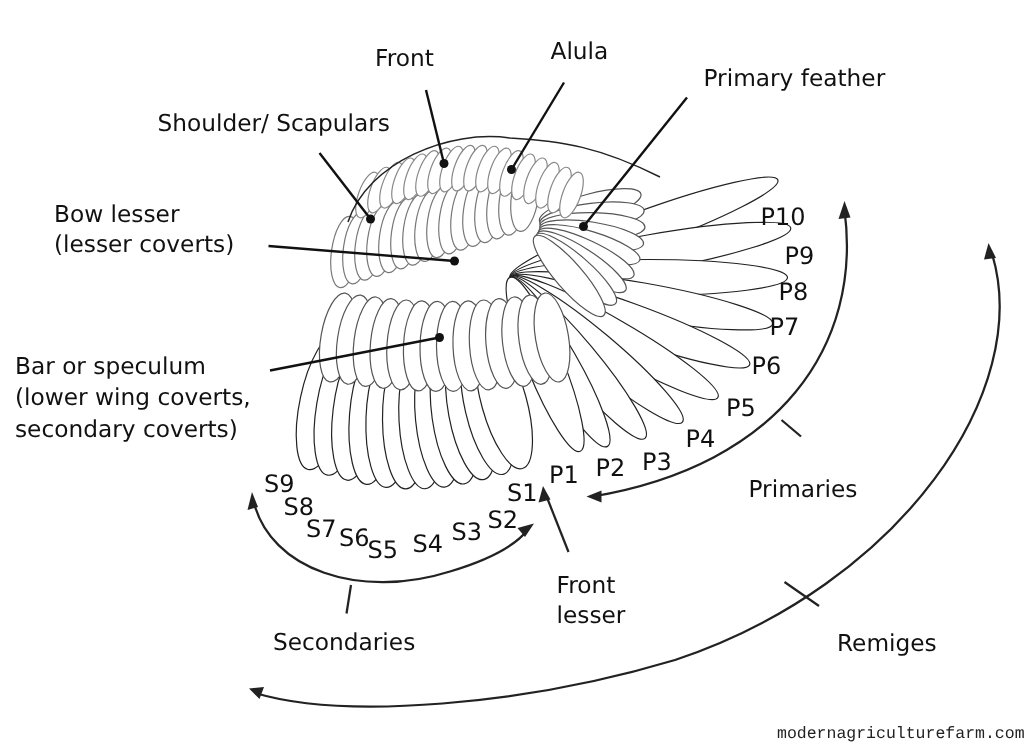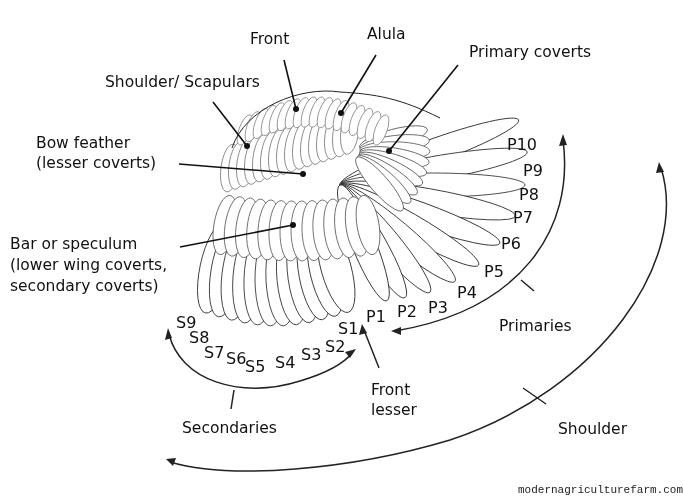--- a/index.html
+++ b/index.html
@@ -145,32 +145,32 @@
   <polygon fill="#222" points="362,324 359,335 367,333"></polygon>
 
   <path fill="none" stroke="#222" stroke-width="1.5" d="M661,168 C690,260 600,390 450,440 C350,470 230,480 170,462"></path>
   <polygon fill="#222" points="659,162 656,173 664,172"></polygon>
   <polygon fill="#222" points="166,459 176,458 173,466"></polygon>
   <line stroke="#222" stroke-width="1.5" x1="523" y1="388" x2="546" y2="404"></line>
 </svg>
 
 <div class="lbl" style="left:250px;top:29px">Front</div>
 <div class="lbl" style="left:367px;top:24px">Alula</div>
-<div class="lbl" style="left:469px;top:42px">Primary coverts</div>
+<div class="lbl" style="left:469px;top:42px">Primary feather</div>
 <div class="lbl" style="left:105px;top:72px">Shoulder/ Scapulars</div>
-<div class="lbl" style="left:36px;top:133px">Bow feather</div>
+<div class="lbl" style="left:36px;top:133px">Bow lesser</div>
 <div class="lbl" style="left:36px;top:153px">(lesser coverts)</div>
 <div class="lbl" style="left:10px;top:234px">Bar or speculum</div>
 <div class="lbl" style="left:10px;top:255px">(lower wing coverts,</div>
 <div class="lbl" style="left:10px;top:276px">secondary coverts)</div>
 <div class="lbl" style="left:499px;top:316px">Primaries</div>
 <div class="lbl" style="left:182px;top:418px">Secondaries</div>
 <div class="lbl" style="left:371px;top:380px">Front</div>
 <div class="lbl" style="left:371px;top:400px">lesser</div>
-<div class="lbl" style="left:558px;top:419px">Shoulder</div>
+<div class="lbl" style="left:558px;top:419px">Remiges</div>
 
 <div class="num" style="left:507px;top:139px">P10</div>
 <div class="num" style="left:523px;top:165px">P9</div>
 <div class="num" style="left:519px;top:189px">P8</div>
 <div class="num" style="left:513px;top:212px">P7</div>
 <div class="num" style="left:501px;top:238px">P6</div>
 <div class="num" style="left:484px;top:266px">P5</div>
 <div class="num" style="left:457px;top:287px">P4</div>
 <div class="num" style="left:428px;top:302px">P3</div>
 <div class="num" style="left:397px;top:306px">P2</div>

